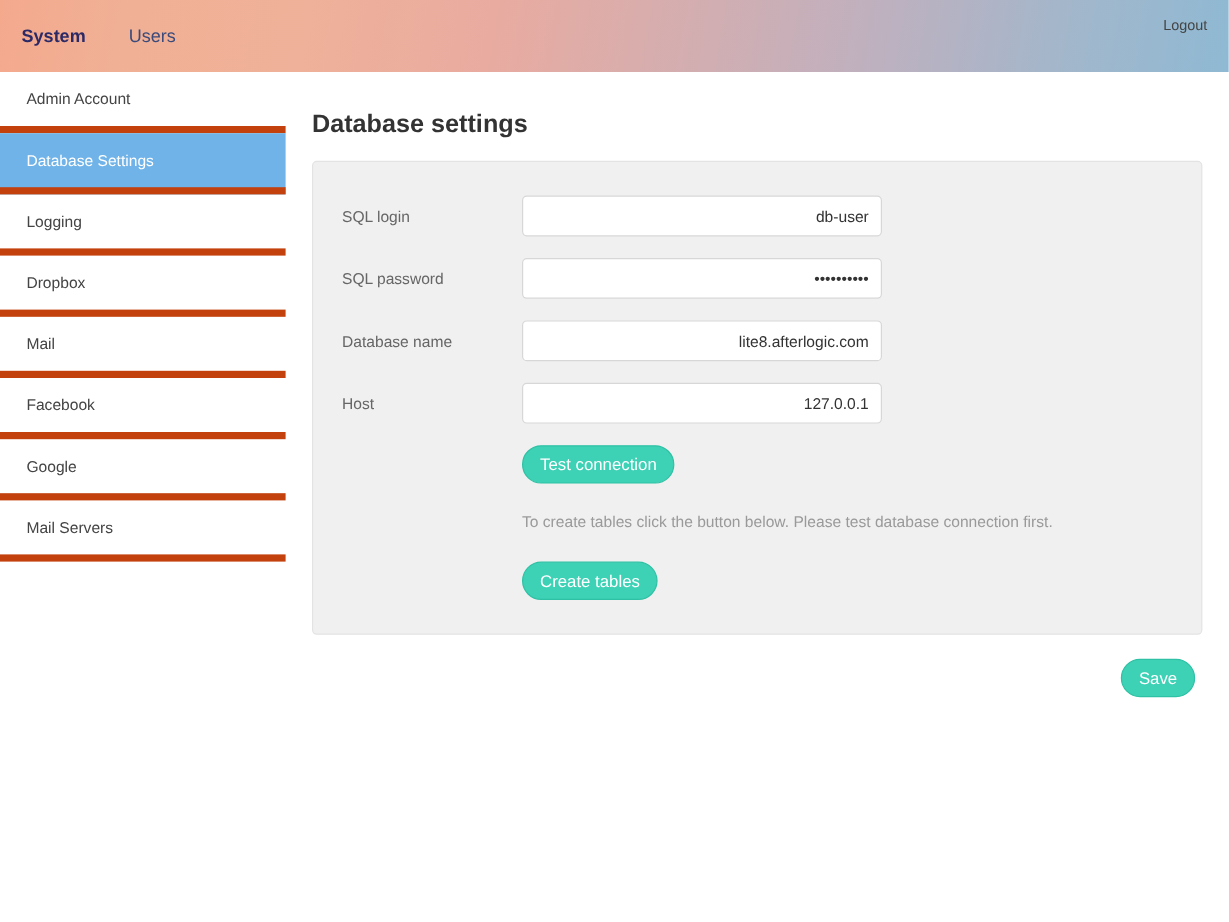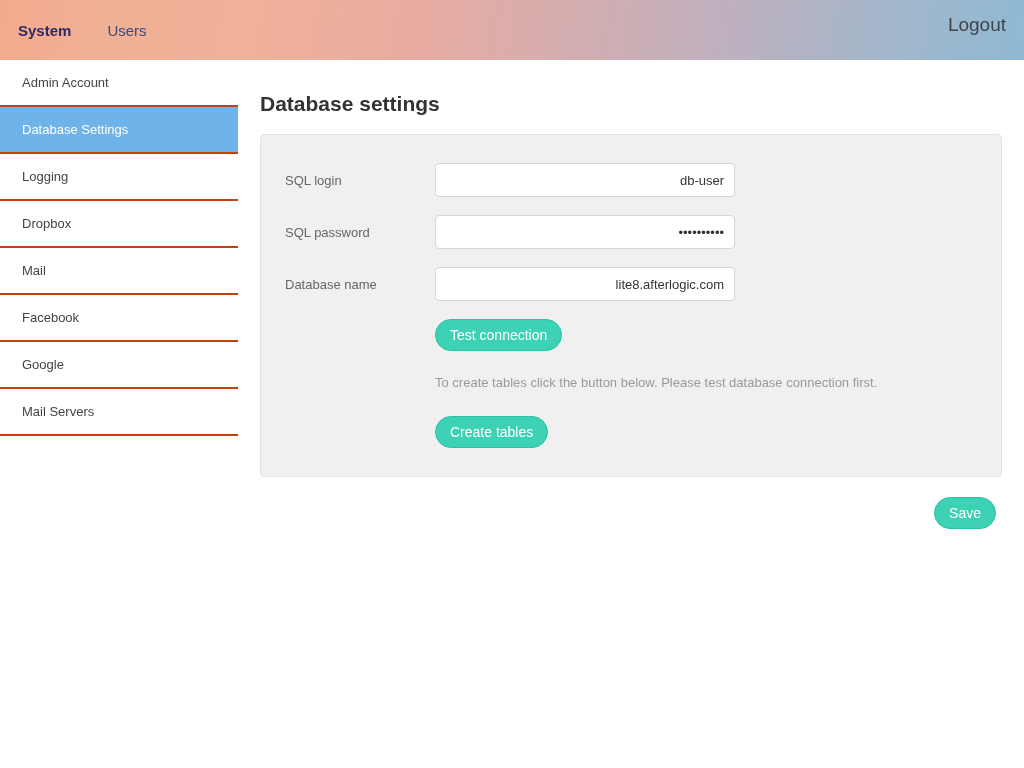--- a/index.html
+++ b/index.html
@@ -16,30 +16,30 @@
       #a0b7cc 88%,
       #8fb9d3 100%);
     display: flex;
     align-items: center;
     padding: 0 18px;
     position: relative;
   }
   .header .tabs { display: flex; gap: 36px; }
   .header .tab { font-size: 15px; color: #3a4a7a; cursor: pointer; }
   .header .tab.active { font-weight: bold; color: #2b2a66; }
-  .header .logout { position: absolute; right: 18px; top: 14px; font-size: 19px; color: #444; cursor: pointer; }
+  .header .logout { position: absolute; right: 18px; top: 14px; font-size: 12px; color: #444; cursor: pointer; }
 
   .body { display: flex; height: calc(768px - 60px); }
 
   .sidebar { width: 238px; background: #fff; }
   .sidebar-item {
     padding: 15px 22px;
     font-size: 13px;
     color: #444;
-    border-bottom: 2px solid #c2410c;
+    border-bottom: 6px solid #c2410c;
     cursor: pointer;
   }
   .sidebar-item.active { background: #6fb3e8; color: #fff; }
 
   .main { flex: 1; padding: 22px; }
   .page-title { font-size: 21px; font-weight: bold; color: #333; margin: 10px 0 18px 0; }
 
   .panel {
     background: #f0f0f0;
     border: 1px solid #e3e3e3;
@@ -107,20 +107,24 @@
       <div class="row">
         <div class="label">SQL password</div>
         <div class="field"><input type="text" value="••••••••••" style=""></div>
       </div>
 
       <div class="row">
         <div class="label">Database name</div>
         <div class="field"><input type="text" value="lite8.afterlogic.com" style=""></div>
       </div>
 
+      <div class="row">
+        <div class="label">Host</div>
+        <div class="field"><input type="text" value="127.0.0.1" style=""></div>
+      </div>
 
       <div class="indent">
         <button class="btn">Test connection</button>
         <div class="hint">To create tables click the button below. Please test database connection first.</div>
         <button class="btn">Create tables</button>
       </div>
 
     </div>
 
     <div class="save-row">

